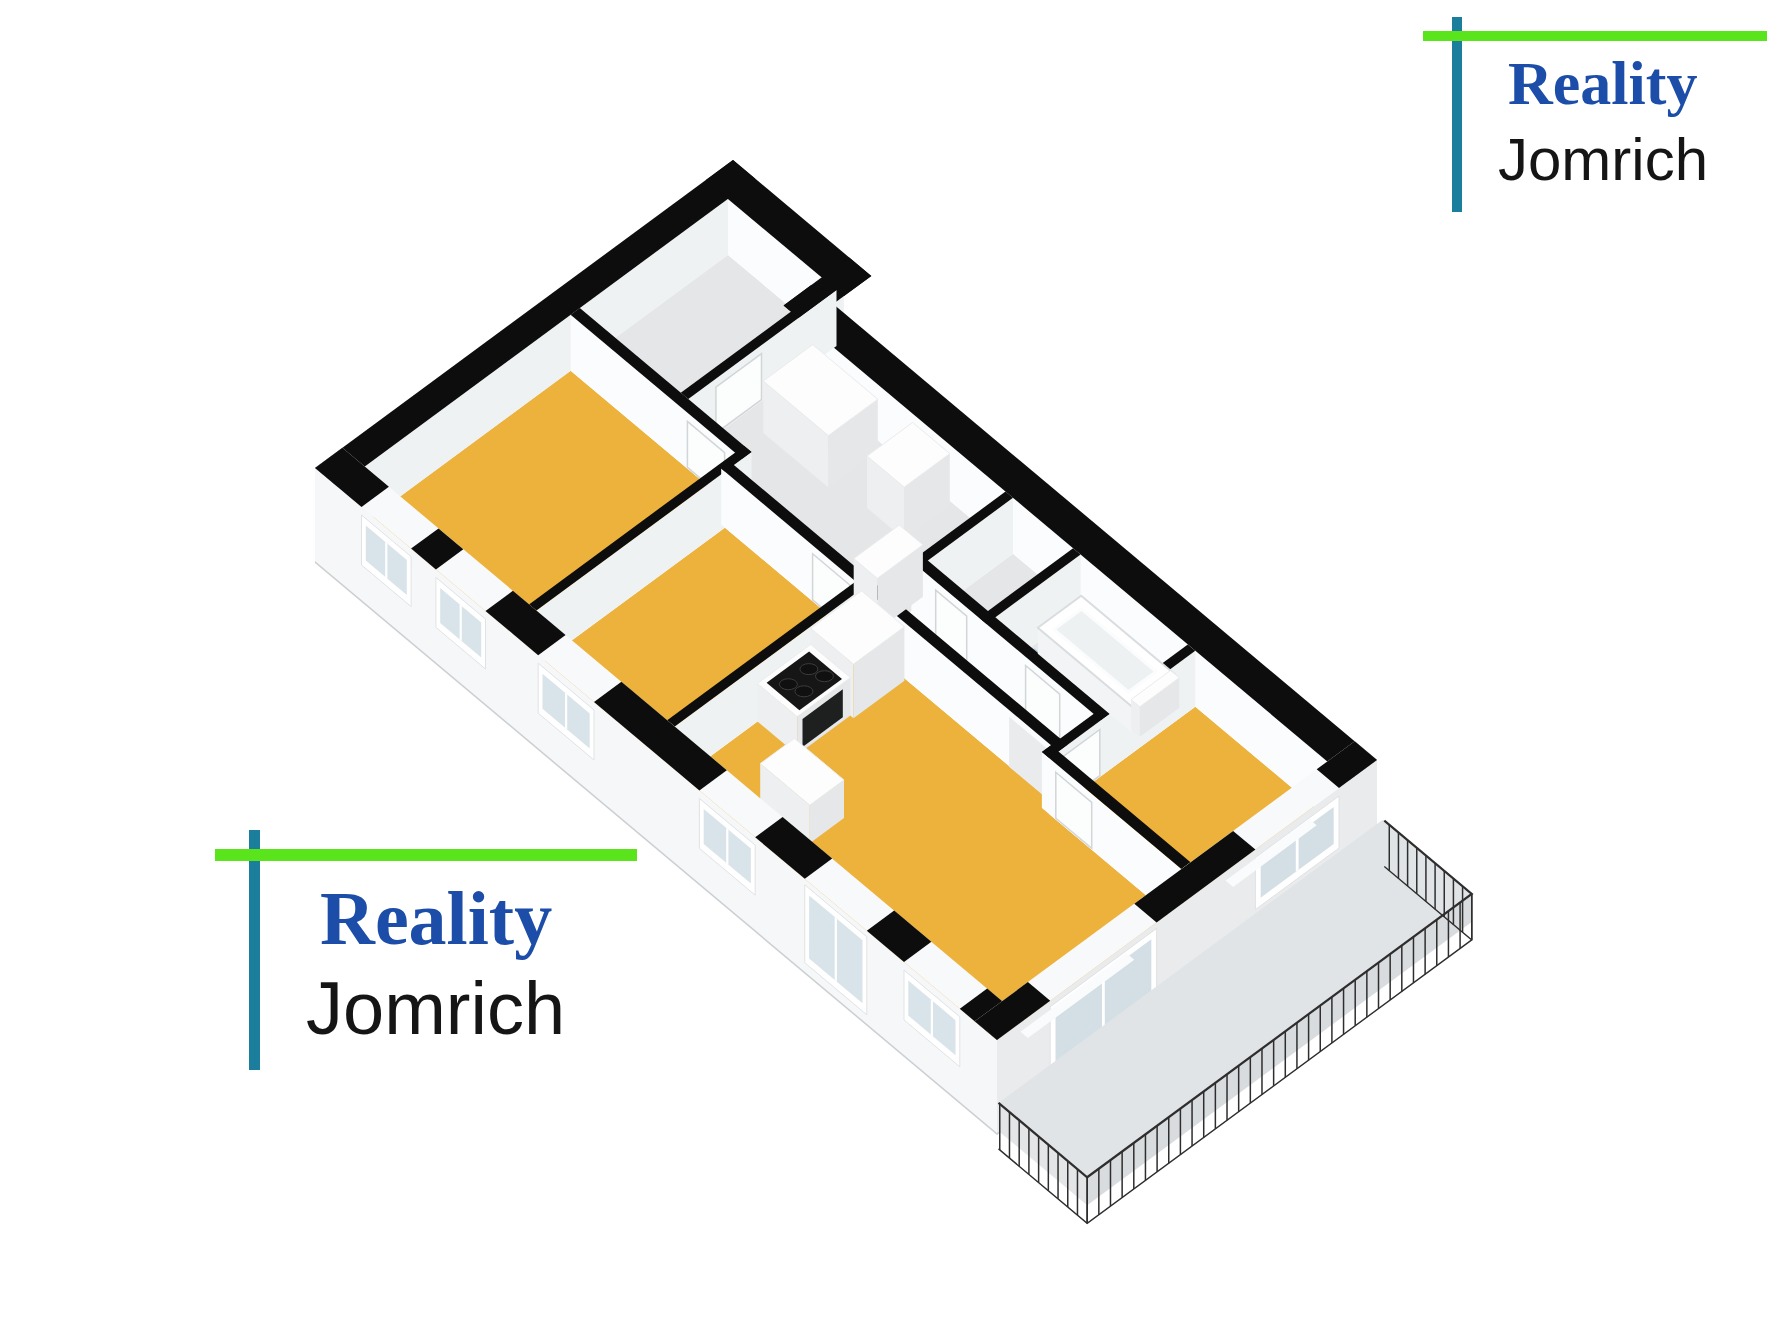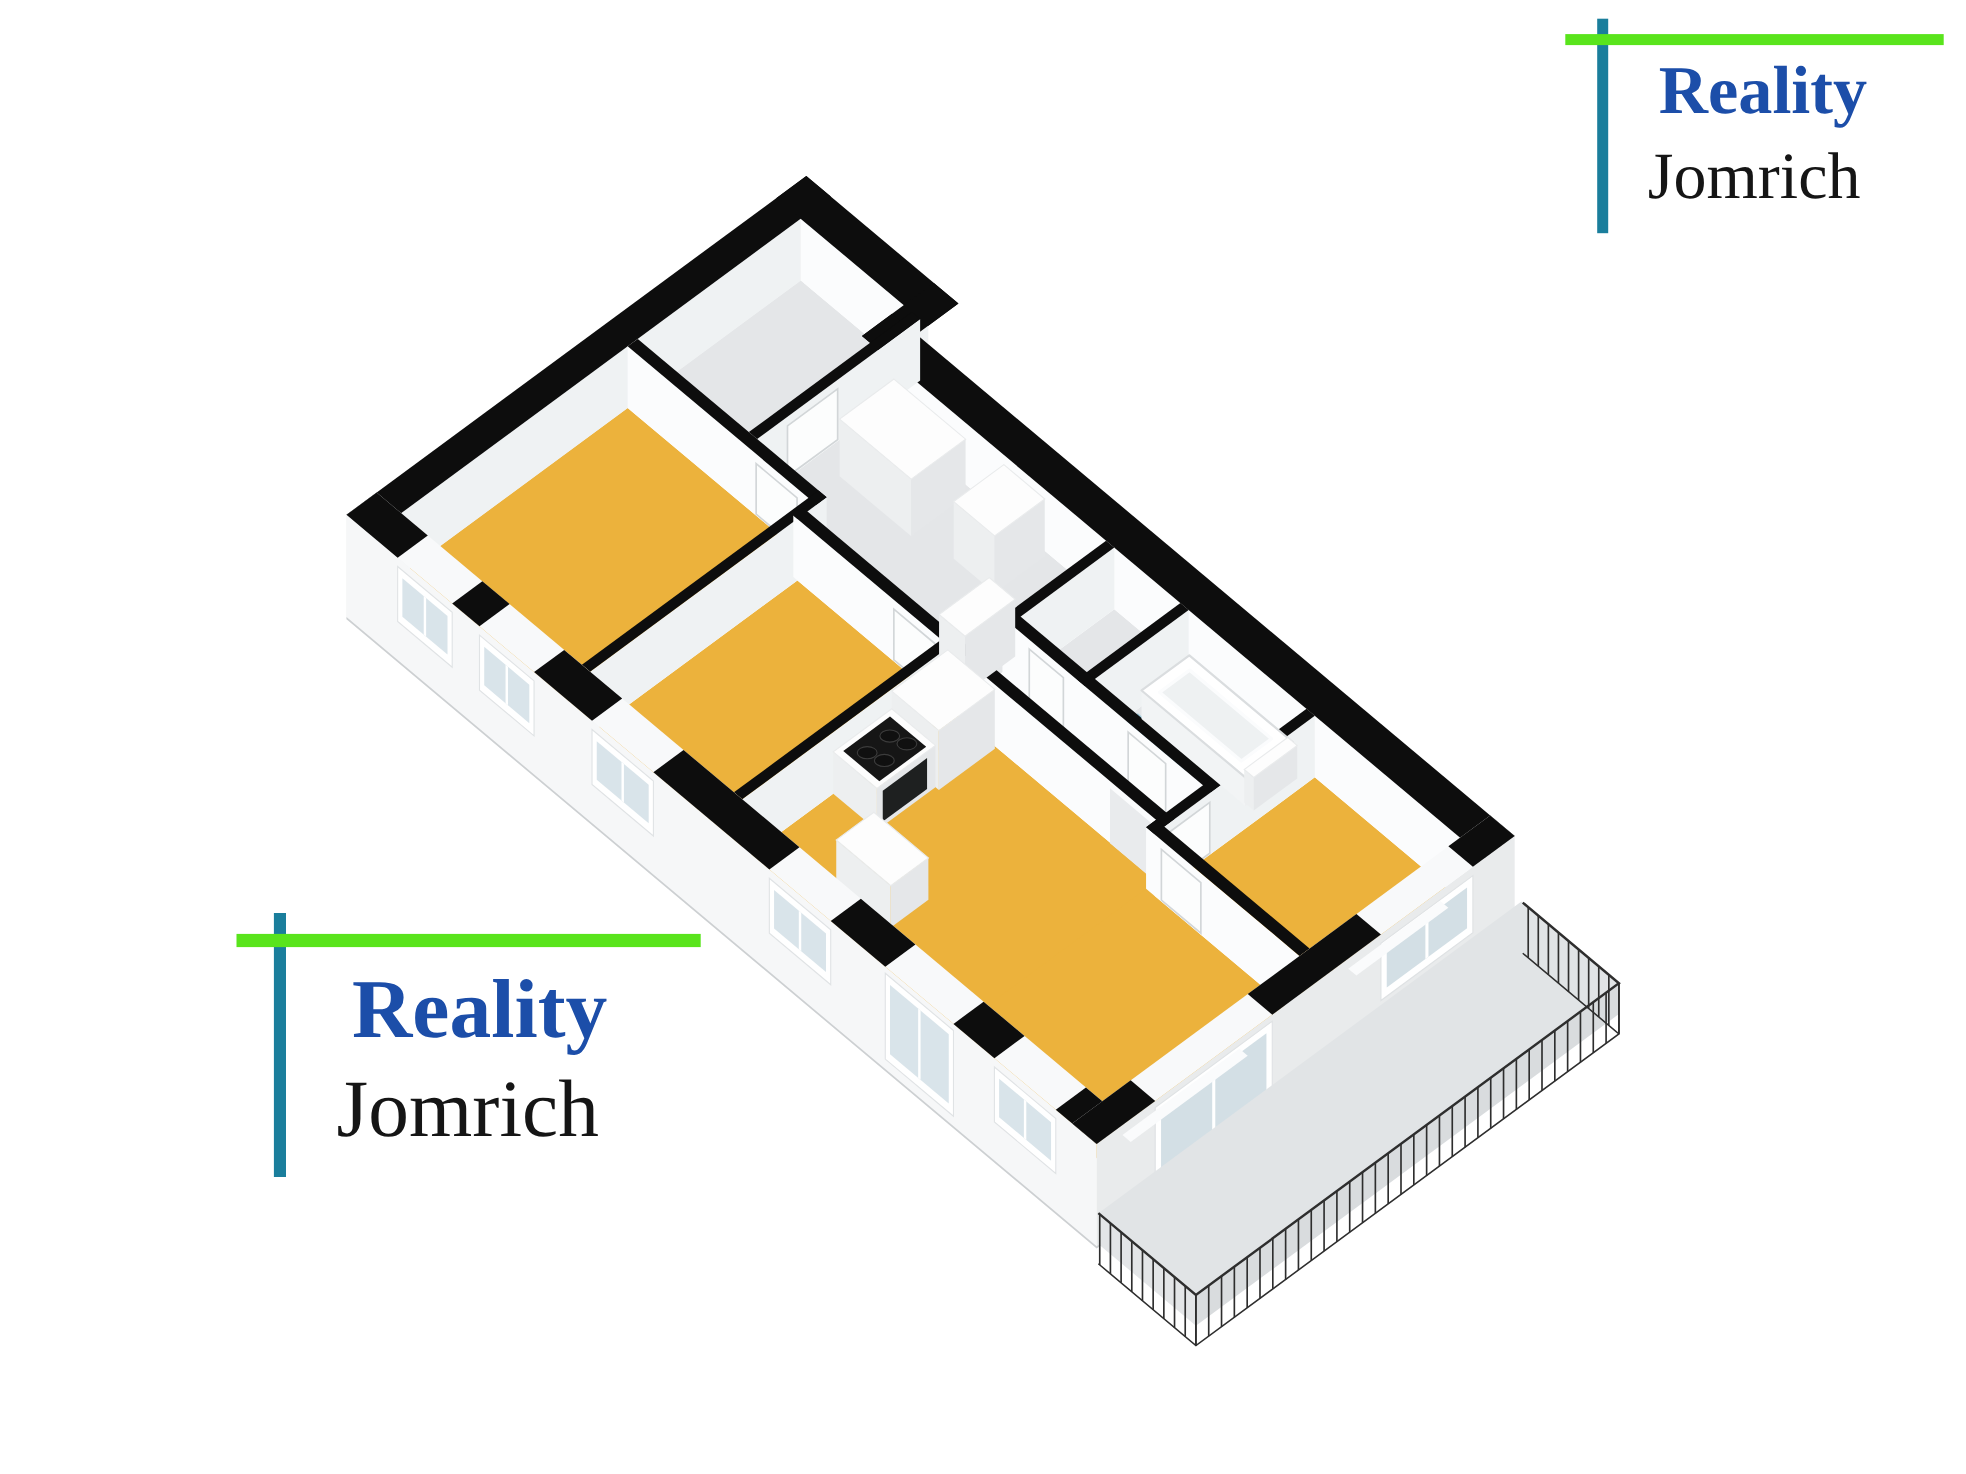--- a/index.html
+++ b/index.html
@@ -1,21 +1,21 @@
 <!DOCTYPE html>
 <html><head>
 <meta charset="utf-8">
 <style>
   html,body{margin:0;padding:0;background:#ffffff;}
   #stage{position:relative;width:1787px;height:1340px;overflow:hidden;
          font-family:"Liberation Sans",sans-serif;background:#ffffff;}
   #plan{position:absolute;left:0;top:0;}
   .bar{position:absolute;}
   .logo-reality{position:absolute;font-family:"Liberation Serif",serif;font-weight:bold;line-height:1;}
-  .logo-jomrich{position:absolute;font-family:Liberation Serif, serif;font-weight:normal;line-height:1;}
+  .logo-jomrich{position:absolute;font-family:Liberation Sans, sans-serif;font-weight:normal;line-height:1;}
 </style>
 </head>
 <body>
 
 <div id="stage">
 
   <svg id="plan" width="1787" height="1340" viewBox="0 0 1787 1340">
     <g id="gSides">
         <polygon points="733.0,160.0 315.0,468.0 315.0,563.0 733.0,255.0" fill="#F2F3F4"></polygon>
       </g>

